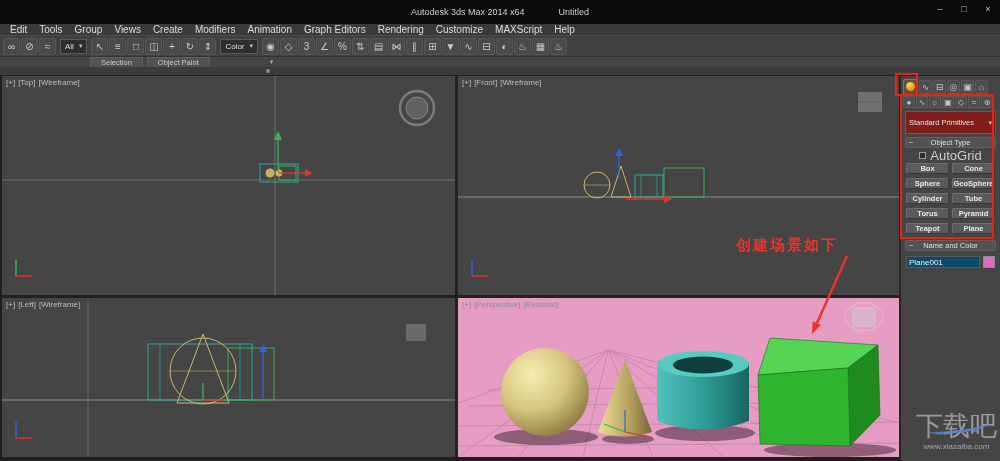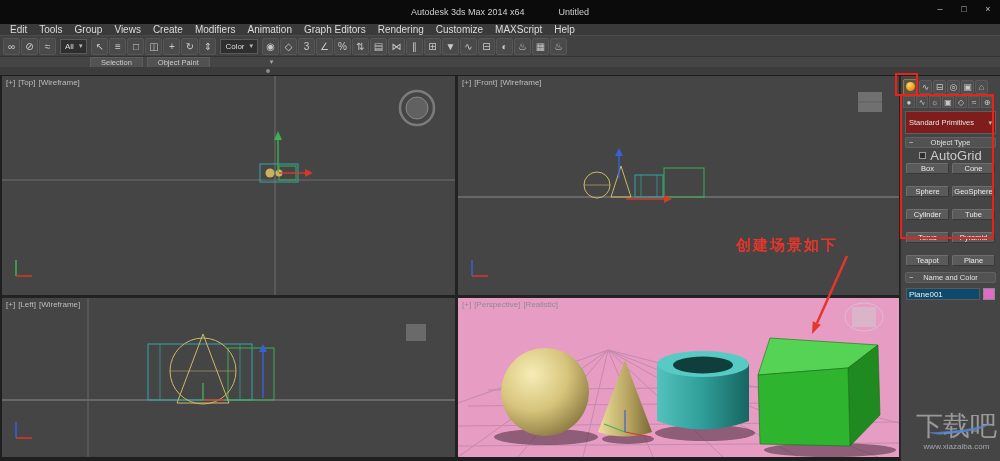--- a/index.html
+++ b/index.html
@@ -64,21 +64,21 @@
   .cp-cat{width:12px;height:12px;display:inline-flex;align-items:center;justify-content:center;
     font-size:8px;color:#c6c6c6;background:#4e4e4e;border:1px solid #5a5a5a;}
   .cp-dd{margin:2px 4px 1px 4px;height:23px;background:#7f1d1d;border:1px solid #5e5e5e;color:#e2e2e2;
     font-size:7.5px;display:flex;align-items:center;justify-content:space-between;padding:0 3px;}
   .rollout{margin:3px 4px 2px 4px;height:11px;background:#525252;border:1px solid #616161;color:#e0e0e0;
     font-size:7.5px;display:flex;align-items:center;justify-content:center;position:relative;border-radius:2px;}
   .rollout .minus{position:absolute;left:3px;top:0;line-height:10px;}
   .autogrid{height:10px;display:flex;align-items:center;justify-content:center;gap:4px;
     color:#cccccc;font-size:13px;}
   .checkbox{width:7px;height:7px;background:#303030;border:1px solid #9a9a9a;display:inline-block;}
-  .obj-btns{display:grid;grid-template-columns:1fr 1fr;gap:12px 3px;padding:3px 5px;}
+  .obj-btns{display:grid;grid-template-columns:1fr 1fr;gap:4px 3px;padding:3px 5px;font-weight:bold;}
   .obj-btn{height:11px;background:#5a5a5a;border:1px solid #6e6e6e;border-right-color:#383838;border-bottom-color:#383838;
     color:#e8e8e8;font-size:7.5px;display:flex;align-items:center;justify-content:center;border-radius:2px;}
   .name-row{display:flex;align-items:center;gap:3px;padding:3px 5px;}
   .name-input{flex:1;width:0;height:12px;background:#0c4a6e;border:1px solid #5a5a5a;color:#efefef;
     font-size:8px;padding:0 2px;font-family:"Liberation Sans","DejaVu Sans",sans-serif;}
   .color-swatch{width:12px;height:12px;border:1px solid #8a8a8a;display:inline-block;}
 
   
   .red-box{position:absolute;border:2px solid #ec2218;z-index:20;pointer-events:none;}
   #rb-create{left:895px;top:73px;width:23px;height:23px;}

